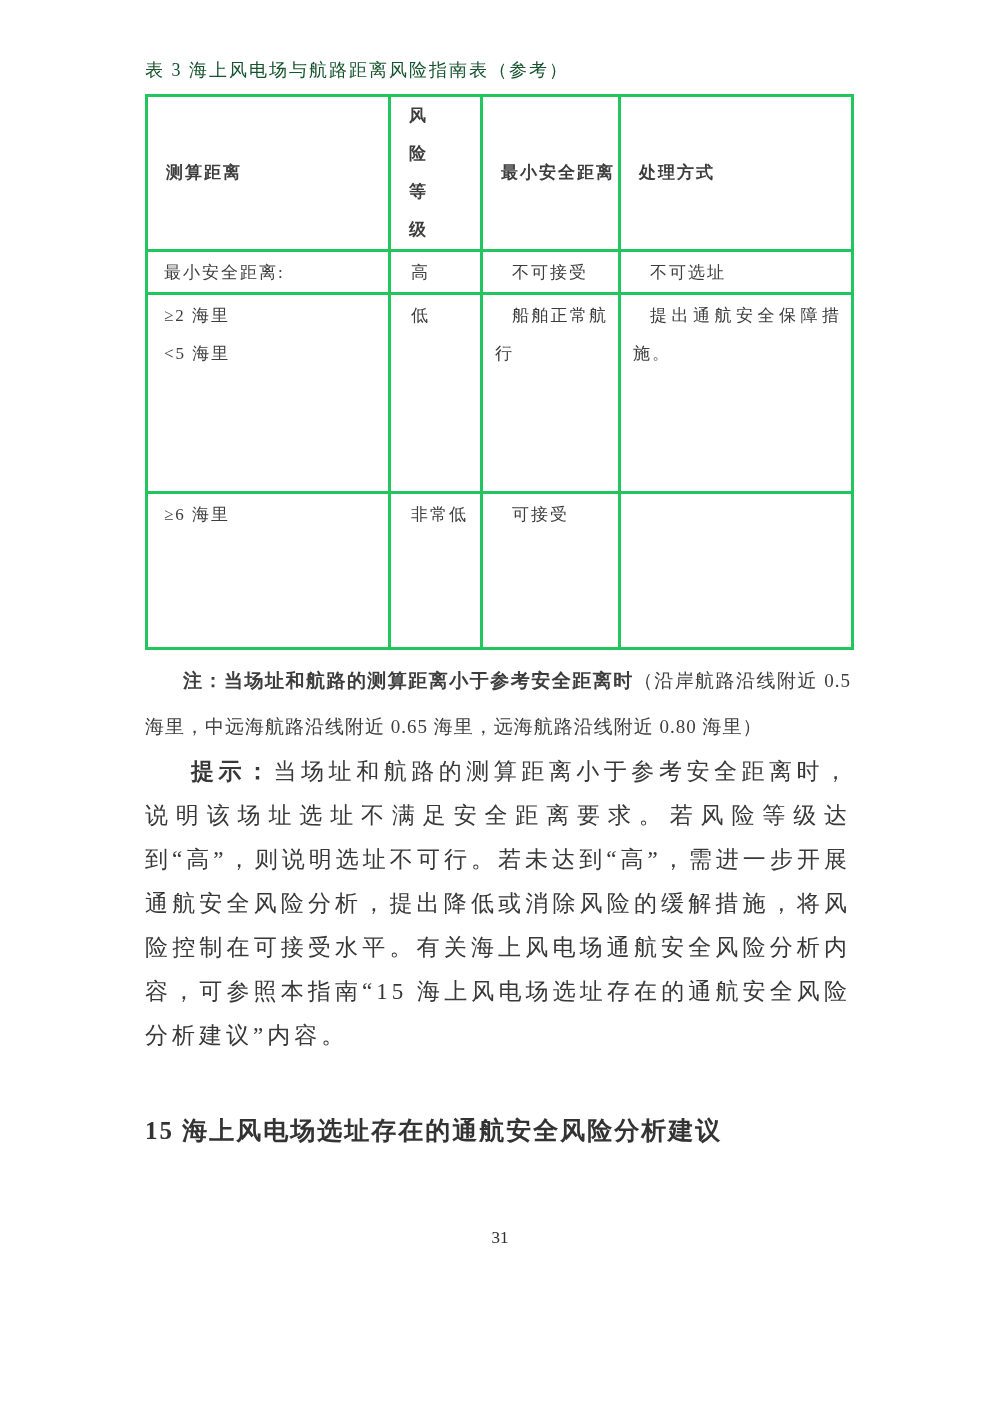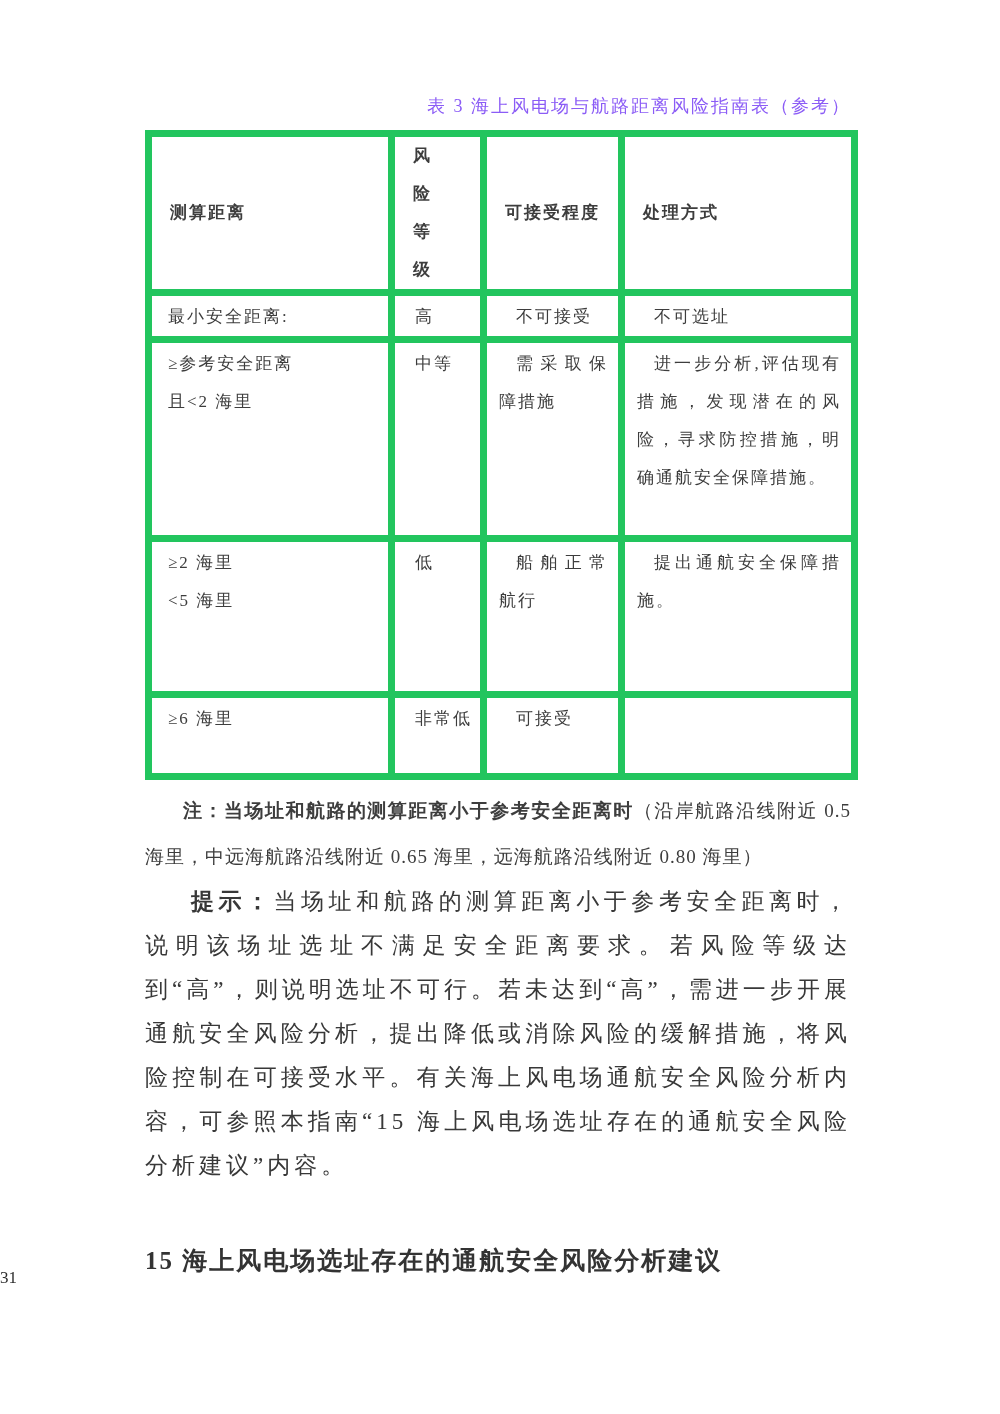--- a/index.html
+++ b/index.html
@@ -4,33 +4,33 @@
 <style>
   html,body { margin:0; padding:0; }
   body {
     width:1000px; height:1414px; background:#ffffff; position:relative;
     font-family:"Liberation Serif","DejaVu Serif",serif;
     color:#3d3d3d;
   }
   .content { position:absolute; left:145px; top:0; width:706px; }
 
   .table-title {
-    margin-top:94px; text-align:right;
-    font-size:18px; letter-spacing:2px; font-weight:500; color:#8b5cf6;
+    margin-top:58px; text-align:left;
+    font-size:18px; letter-spacing:2px; font-weight:500; color:#14532d;
   }
 
   table.risk-table {
     border-collapse:collapse; table-layout:fixed; width:706px; margin-top:12px;
   }
   table.risk-table col.w0 { width:243px; }
   table.risk-table col.w1 { width:92px; }
   table.risk-table col.w2 { width:138px; }
   table.risk-table col.w3 { width:233px; }
   th, td {
-    border:7px solid #22c55e; font-size:17px; letter-spacing:2px;
+    border:3px solid #22c55e; font-size:17px; letter-spacing:2px;
     line-height:38px; font-weight:normal; word-break:break-all;
   }
   thead tr { height:81px; }
   th { text-align:left; vertical-align:middle; padding:0 4px 0 18px; font-weight:600; }
   th.c0, th.c2, th.c3 { white-space:nowrap; }
   th.c1 { padding-right:34px; }
   td { vertical-align:top; padding:2px 8px 0 16px; }
   td.c0 { white-space:pre-line; text-align:justify; }
   td.c1 { padding-left:20px; }
   td.c2, td.c3 { padding-left:12px; padding-right:10px; text-indent:1em; text-align:justify; }
@@ -51,59 +51,52 @@
     text-indent:2em; text-align:justify; color:#383838;
   }
   p.tip .lead { font-weight:bold; }
 
   h2.section-heading {
     margin:56px 0 0 0; font-size:25px; line-height:34px;
     letter-spacing:2px; font-weight:600; color:#333333;
   }
 
   .page-number {
-    position:absolute; left:0; top:1268px; width:1000px;
-    text-align:left; font-size:17px; color:#2e2e2e;
+    position:absolute; left:0; top:1228px; width:1000px;
+    text-align:center; font-size:17px; color:#2e2e2e;
   }
 </style>
 </head>
 <body>
 
 <div class="content">
 
   <div class="table-title">表 3 海上风电场与航路距离风险指南表（参考）</div>
 
   <table class="risk-table">
     <colgroup>
       <col class="w0">
         <col class="w1">
         <col class="w2">
         <col class="w3">
     </colgroup>
     <thead>
       <tr id="header-row">
           <th class="c0">测算距离</th>
           <th class="c1">风险等级</th>
-          <th class="c2">可接受程度</th>
+          <th class="c2">最小安全距离</th>
           <th class="c3">处理方式</th>
         </tr>
     </thead>
     <tbody id="table-body">
         <tr>
           <td class="c0">最小安全距离:</td>
           <td class="c1">高</td>
           <td class="c2">不可接受</td>
           <td class="c3">不可选址</td>
-        </tr>
-        <tr>
-          <td class="c0">≥参考安全距离
-且&lt;2 海里</td>
-          <td class="c1">中等</td>
-          <td class="c2">需采取保障措施</td>
-          <td class="c3">进一步分析,评估现有措施，发现潜在的风险，寻求防控措施，明确通航安全保障措施。</td>
         </tr>
         <tr>
           <td class="c0">≥2 海里
 &lt;5 海里</td>
           <td class="c1">低</td>
           <td class="c2">船舶正常航行</td>
           <td class="c3">提出通航安全保障措施。</td>
         </tr>
         <tr>
           <td class="c0">≥6 海里</td>

